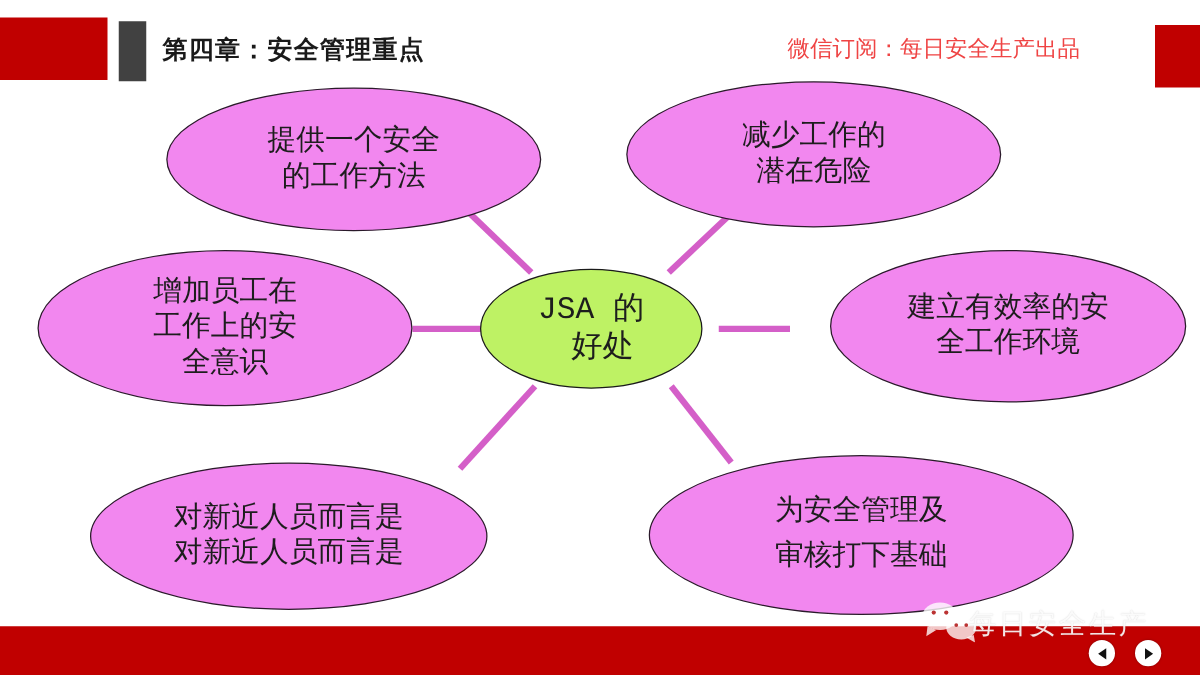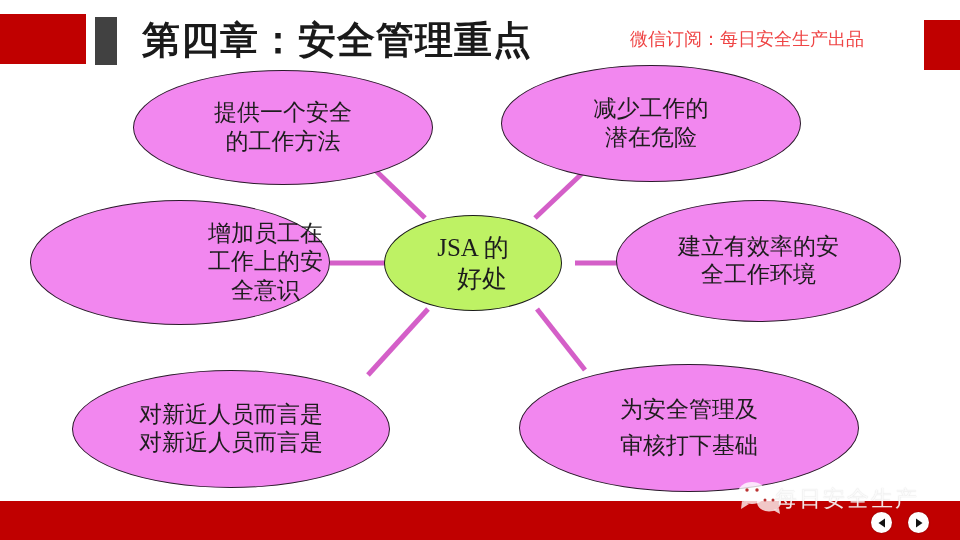--- a/index.html
+++ b/index.html
@@ -38,27 +38,26 @@
     left: 95px;
     top: 17px;
     width: 22px;
     height: 48px;
     background: #414141;
   }
   .hdr-title {
     position: absolute;
     left: 130px;
     top: 18px;
-    font-size: 38px;
+    font-size: 20px;
     font-weight: bold;
     color: #1a1a1a;
     letter-spacing: 1px;
     white-space: nowrap;
     line-height: 44px;
-    margin-left: 12px;
   }
   .hdr-sub {
     position: absolute;
     left: 630px;
     top: 27px;
     font-size: 18px;
     color: #ef4444;
     white-space: nowrap;
     font-family: "DejaVu Sans", sans-serif;
   }
@@ -72,21 +71,21 @@
   }
   .node {
     position: absolute;
     box-sizing: border-box;
     border-radius: 50%;
     display: flex;
     align-items: center;
     justify-content: center;
     text-align: center;
     color: #1d1d1d;
-    font-family: Liberation Serif, serif;
+    font-family: Liberation Mono, monospace;
   }
   .node-pink {
     background: #f287ef;
     border: 1.6px solid #2a1a2a;
     font-size: 23px;
     line-height: 1.22;
   }
   .node-center {
     background: #bef264;
     border: 1.6px solid #1a1a1a;
@@ -160,29 +159,29 @@
     </div>
   </div>
 
   <div class="node node-pink" style="left:501px; top:65px; width:300px; height:117px;">
     <div class="txt">
       <div>减少工作的</div>
       <div>潜在危险</div>
     </div>
   </div>
 
-  <div class="node node-pink" style="left:30px; top:200px; width:300px; height:125px;justify-content:flex-end;">
+  <div class="node node-pink" style="left:30px; top:200px; width:300px; height:125px;">
     <div class="txt">
       <div>增加员工在</div>
       <div>工作上的安</div>
       <div>全意识</div>
     </div>
   </div>
 
-  <div class="node node-pink" style="left:616px; top:200px; width:285px; height:122px;">
+  <div class="node node-pink" style="left:664px; top:200px; width:285px; height:122px;">
     <div class="txt">
       <div>建立有效率的安</div>
       <div>全工作环境</div>
     </div>
   </div>
 
   <div class="node node-pink" style="left:72px; top:370px; width:318px; height:118px;">
     <div class="txt">
       <div>对新近人员而言是</div>
       <div>对新近人员而言是</div>

